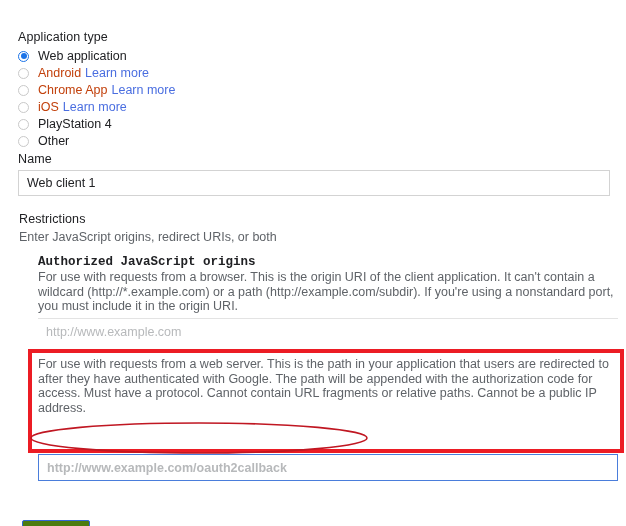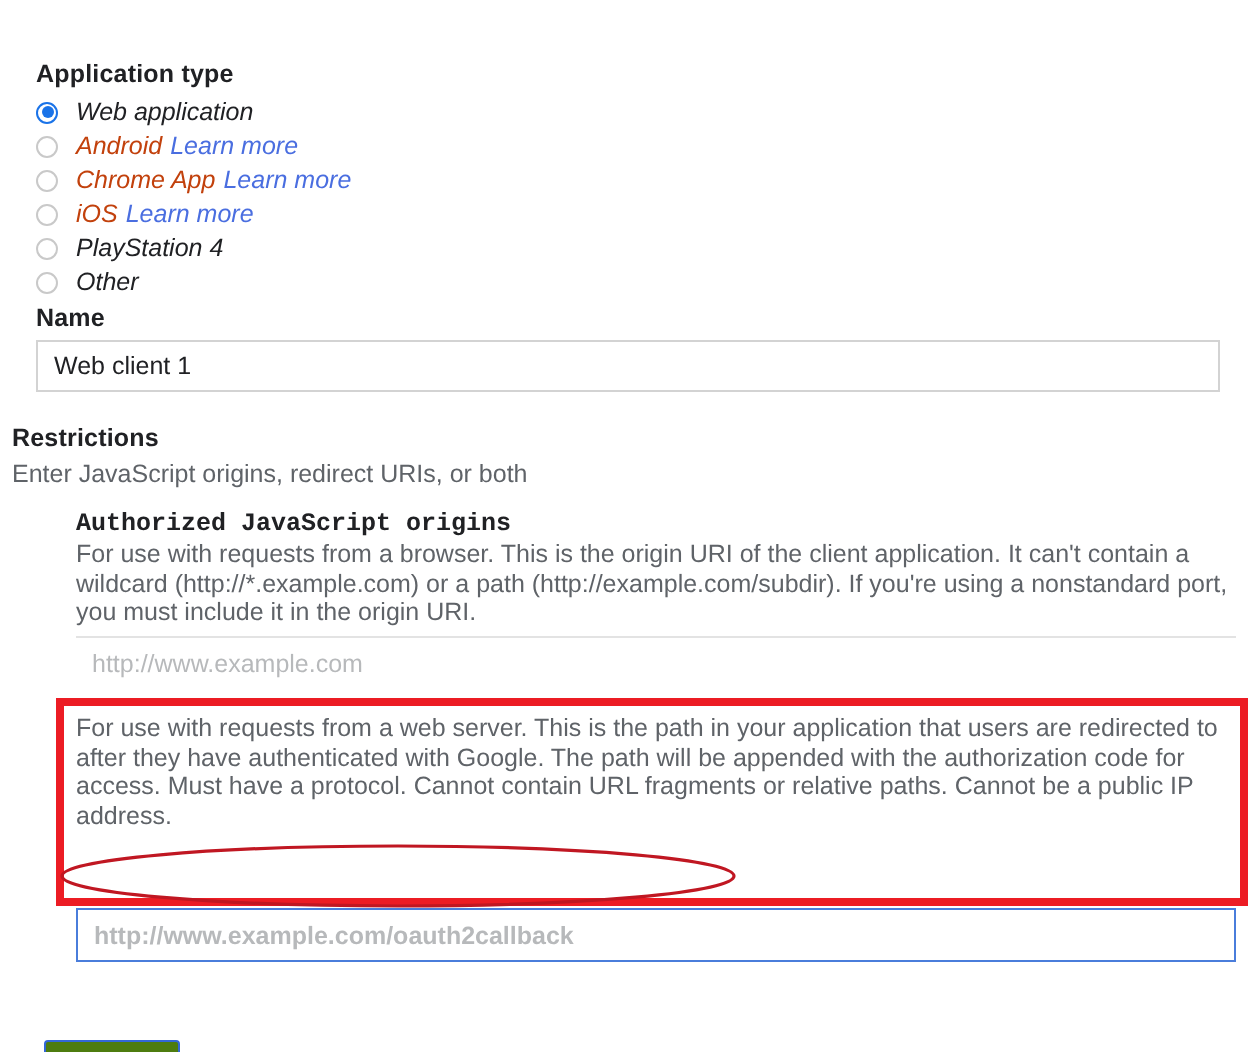--- a/index.html
+++ b/index.html
@@ -25,31 +25,30 @@
 
   
   .app-type-block {
     position: absolute;
     left: 18px;
     top: 30px;
     width: 330px;
   }
   .section-label {
     font-size: 12.5px;
-    font-weight: bold;
+    font-weight: normal;
     color: #202124;
     letter-spacing: 0.1px;
     margin: 0 0 4px 0;
   }
   .radio-row {
     display: flex;
     align-items: center;
     height: 16px;
     margin-bottom: 1px;
-    font-style: italic;
   }
   .radio {
     width: 11px;
     height: 11px;
     border-radius: 50%;
     border: 1px solid #c9c9c9;
     box-sizing: border-box;
     background: #fff;
     margin-right: 9px;
     flex: 0 0 auto;
@@ -100,21 +99,21 @@
     color: #202124;
     padding: 0 8px;
     outline: none;
     border-radius: 0;
   }
   .text-input::placeholder { color: #b4b6b8; }
 
   
   .restrictions-block {
     position: absolute;
-    left: 6px;
+    left: 19px;
     top: 212px;
     width: 600px;
   }
   .sub-note {
     font-size: 12.5px;
     color: #5f6368;
     margin-top: 4px;
   }
 
   

